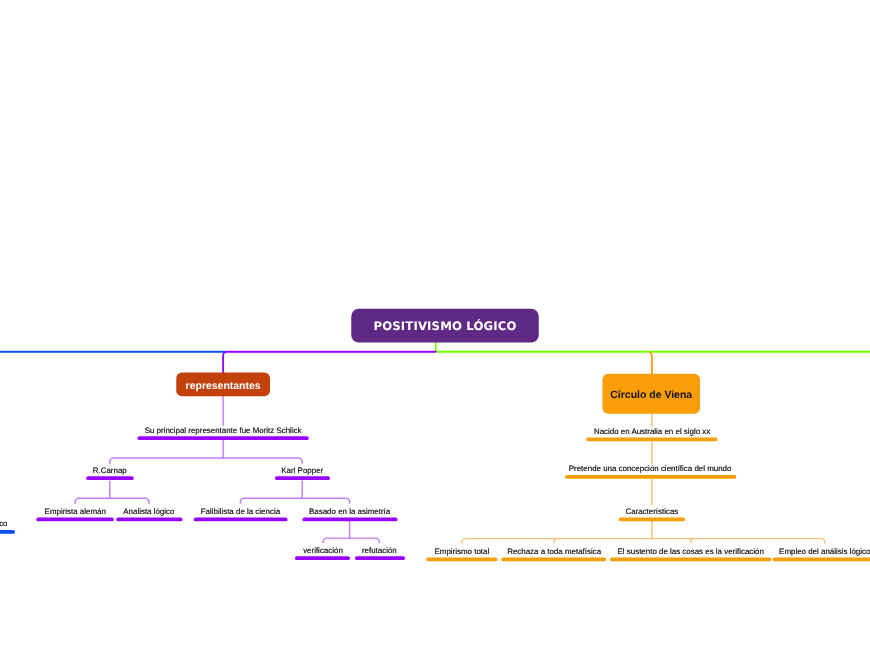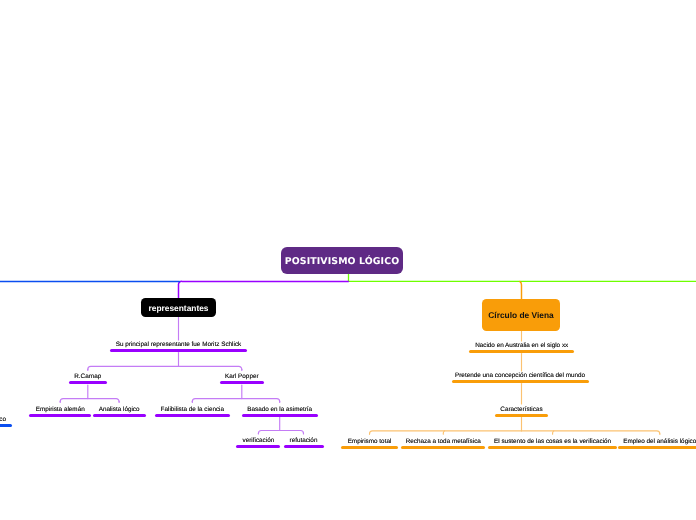--- a/index.html
+++ b/index.html
@@ -56,23 +56,23 @@
       <path d="M258.4 433.5 L258.4 434" stroke="#c47cf5" stroke-width="1.15" fill="none" stroke-linecap="round" stroke-linejoin="round"></path>
       <path d="M303.5 433.5 L303.5 434" stroke="#c47cf5" stroke-width="1.15" fill="none" stroke-linecap="round" stroke-linejoin="round"></path>
       <path d="M521.5 417 L521.5 430.9" stroke="#fbc271" stroke-width="1.15" fill="none" stroke-linecap="round" stroke-linejoin="round"></path>
       <path d="M369.5 433.9 A 3 3 0 0 1 372.5 430.9 L656.8 430.9 A 3 3 0 0 1 659.8 433.9" stroke="#fbc271" stroke-width="1.15" fill="none" stroke-linecap="round" stroke-linejoin="round"></path>
       <path d="M369.5 433.9 L369.5 434.2" stroke="#fbc271" stroke-width="1.15" fill="none" stroke-linecap="round" stroke-linejoin="round"></path>
       <path d="M444.5 430.9 Q443.3 431.9 443.3 433.09999999999997 L443.3 434.2" stroke="#fbc271" stroke-width="1.15" fill="none" stroke-linecap="round" stroke-linejoin="round"></path>
       <path d="M553.8000000000001 430.9 Q552.6 431.9 552.6 433.09999999999997 L552.6 434.2" stroke="#fbc271" stroke-width="1.15" fill="none" stroke-linecap="round" stroke-linejoin="round"></path>
       <path d="M659.8 433.9 L659.8 434.2" stroke="#fbc271" stroke-width="1.15" fill="none" stroke-linecap="round" stroke-linejoin="round"></path>
     </svg>
 
-  <div class="node rootnode" style="left:281px;top:247px;width:122px;height:27px;">POSITIVISMO LÓGICO</div>
+  <div class="node rootnode" style="left:281px;top:247px;width:150px;height:27px;">POSITIVISMO LÓGICO</div>
 
-  <div class="node pillnode" style="left:141px;top:298px;width:75px;height:19px;background:#000000;color:#ffffff;">representantes</div>
+  <div class="node pillnode" style="left:141px;top:298px;width:75px;height:19px;background:#c2410c;color:#ffffff;">representantes</div>
 
   <div class="node pillnode" style="left:482px;top:299px;width:78px;height:32px;background:#f99d09;color:#111111;">Círculo de Viena</div>
 
   <div class="leaf" style="left:-21.5px;top:340px;">
     <span class="lbl">Su principal representante fue Moritz Schlick</span>
     <span class="bar" style="width:137px;background:#9900ff;"></span>
   </div>
   <div class="leaf" style="left:-112.2px;top:372px;">
     <span class="lbl">R.Carnap</span>
     <span class="bar" style="width:38px;background:#9900ff;"></span>

